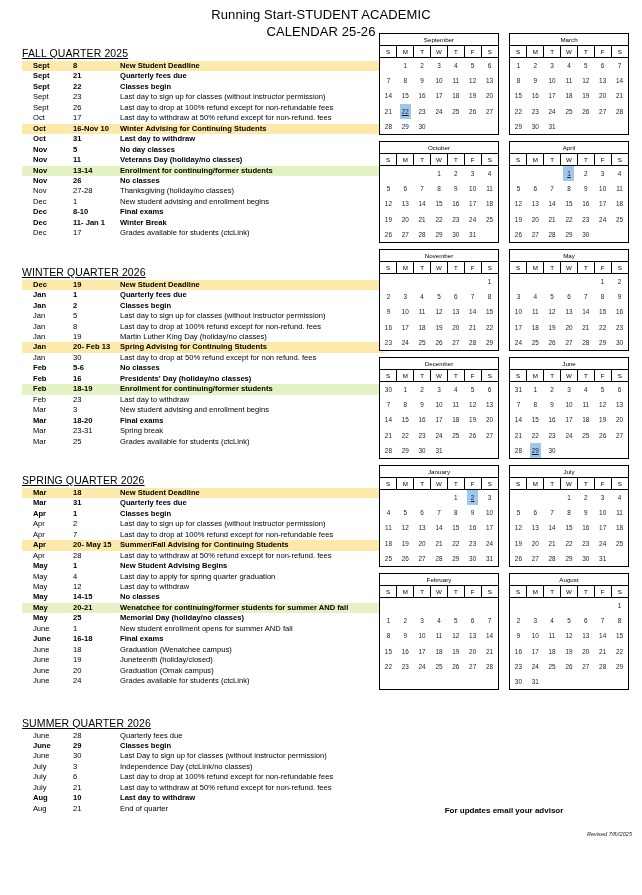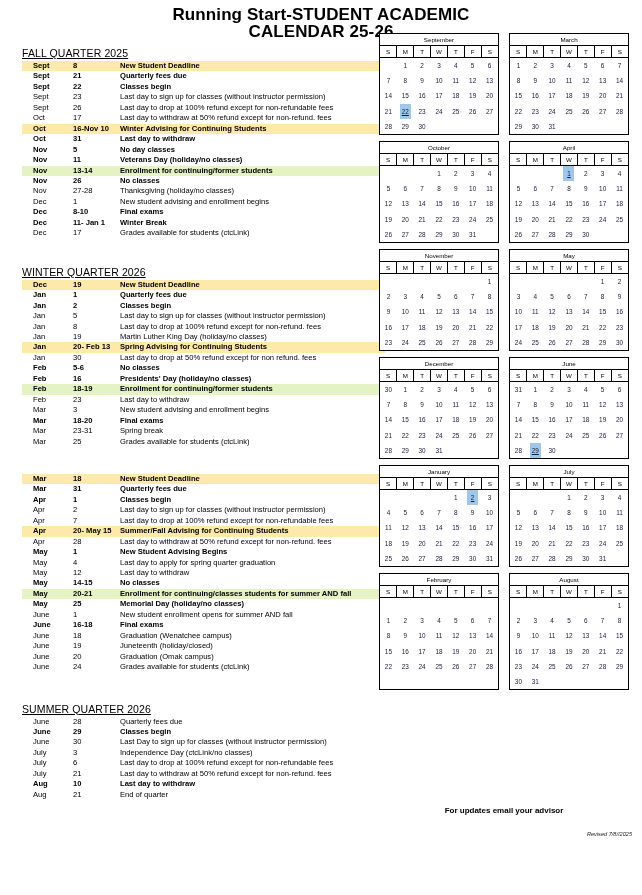--- a/index.html
+++ b/index.html
@@ -16,22 +16,22 @@
     overflow: hidden;
   }
 
   
   #doc-title {
     position: absolute;
     left: 0;
     top: 6px;
     width: 642px;
     text-align: center;
-    font-size: 17px;
-    font-weight: bold;
+    font-size: 13px;
+    font-weight: normal;
     line-height: 17px;
     letter-spacing: 0.1px;
   }
   #doc-title .line2 { display: block; }
 
   
   #schedule {
     position: absolute;
     left: 22px;
     top: 47px;
@@ -335,20 +335,21 @@
           <tr class="">
             <td class="c-month">Mar</td>
             <td class="c-day">25</td>
             <td class="c-desc">Grades available for students (ctcLink)</td>
           </tr>
         </tbody>
       </table>
       <div class="spacer-md"></div>
     </div>
     <div class="quarter">
+      <div class="quarter-title">SPRING QUARTER 2026</div>
       <table class="sched-table">
         <tbody>
           <tr class="bold hl-gold">
             <td class="c-month">Mar</td>
             <td class="c-day">18</td>
             <td class="c-desc">New Student Deadline</td>
           </tr>
           <tr class="bold">
             <td class="c-month">Mar</td>
             <td class="c-day">31</td>
@@ -395,21 +396,21 @@
             <td class="c-desc">Last day to withdraw</td>
           </tr>
           <tr class="bold">
             <td class="c-month">May</td>
             <td class="c-day">14-15</td>
             <td class="c-desc">No classes</td>
           </tr>
           <tr class="bold hl-green">
             <td class="c-month">May</td>
             <td class="c-day">20-21</td>
-            <td class="c-desc">Enrollment for continuing/classes students for summer AND fall</td>
+            <td class="c-desc">Wenatchee for continuing/former students for summer AND fall</td>
           </tr>
           <tr class="bold">
             <td class="c-month">May</td>
             <td class="c-day">25</td>
             <td class="c-desc">Memorial Day (holiday/no classes)</td>
           </tr>
           <tr class="">
             <td class="c-month">June</td>
             <td class="c-day">1</td>
             <td class="c-desc">New student enrollment opens for summer AND fall</td>

